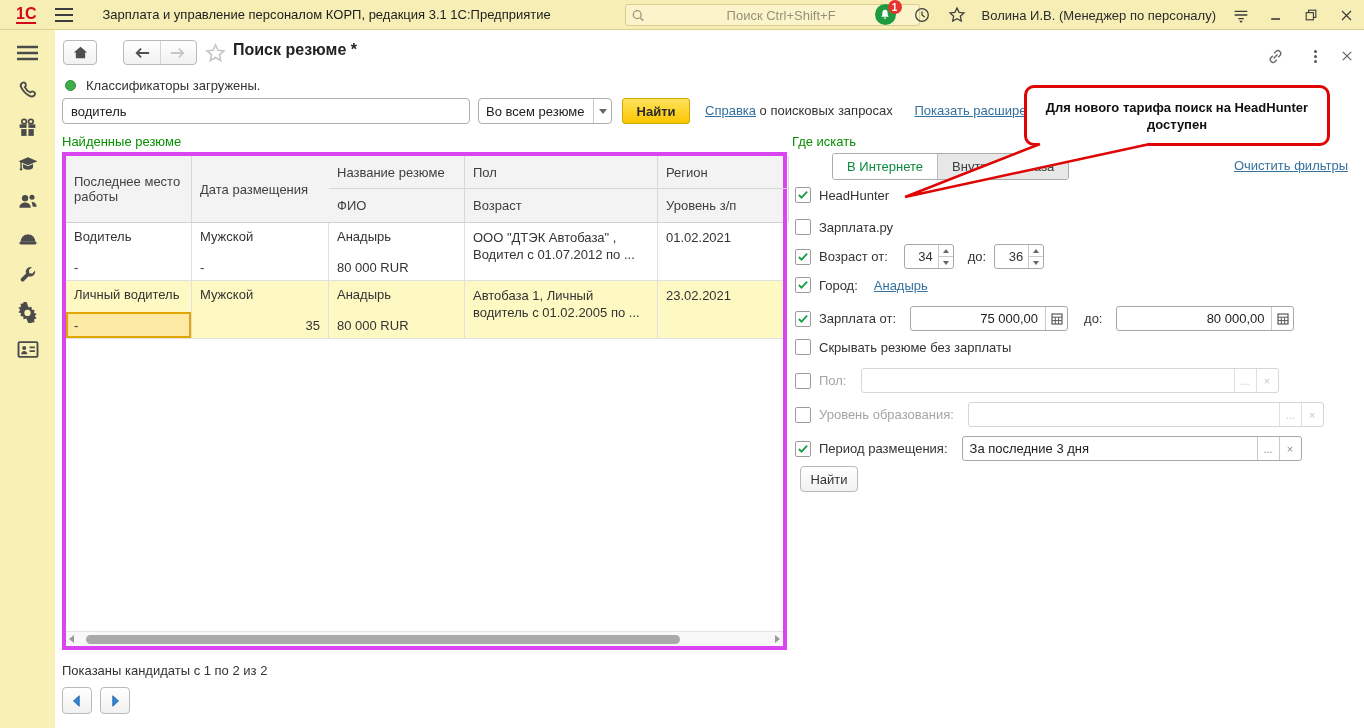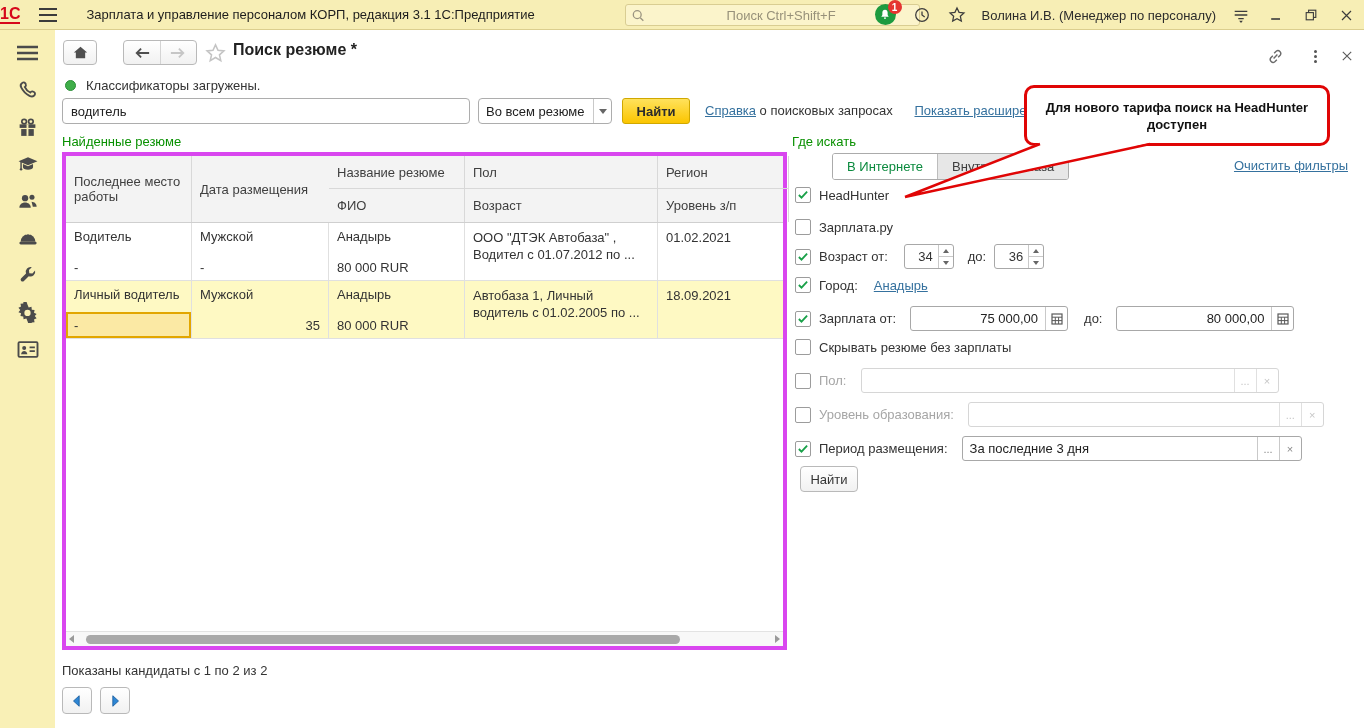--- a/index.html
+++ b/index.html
@@ -2,21 +2,21 @@
 <html><head>
 <meta charset="utf-8">
 <style>
   * { box-sizing: border-box; margin: 0; padding: 0; }
   body { font-family: "Liberation Sans", "DejaVu Sans", sans-serif; font-size: 13px; color: #333; }
   .root { position: relative; width: 1364px; height: 728px; background: #fff; overflow: hidden; }
 
   
   .titlebar { position: absolute; top:0; left:0; right:0; height:30px; background:#f7eeb5;
               border-bottom:1px solid #dbce8e; display:flex; align-items:center; }
-  .tb-left { display:flex; align-items:center; gap:18px; padding-left:0; }
+  .tb-left { display:flex; align-items:center; gap:18px; padding-left:16px; }
   .logo-1c { color:#d6081b; font-weight:bold; font-size:16px; border-bottom:2px solid #d6081b; line-height:17px; letter-spacing:0; }
   .tb-title { font-size:13px; color:#1d1d1d; margin-left:10px; }
   .tb-search { position:absolute; left:625px; top:4px; width:295px; height:22px; background:#fbf4cb;
                border:1px solid #d9cd92; border-radius:3px; display:flex; align-items:center; padding:0 6px; gap:5px; }
   .tb-search input { border:none; background:transparent; outline:none; font-size:13px; color:#8d876f; width:100%;
                      font-family:"Liberation Sans", sans-serif;text-align:center; }
   .tb-search input::placeholder { color:#97917a; }
   .tb-right { position:absolute; right:8px; top:0; height:30px; display:flex; align-items:center; gap:15px; }
   .bell-wrap { position:relative; width:22px; height:22px; }
   .bell-circle { width:21px; height:21px; border-radius:50%; background:#1d9b3f; display:flex; align-items:center; justify-content:center; }
@@ -364,21 +364,21 @@
           <div class="cv-bot num">35</div>
         </div>
         <div class="c">
           <div class="cv-top">Анадырь</div>
           <div class="cv-bot">80 000 RUR</div>
         </div>
         <div class="c">
             <div class="c-wrap">Автобаза 1, Личный водитель с 01.02.2005 по ...</div>
           </div>
         <div class="c last">
-            <div class="c-wrap">18.09.2021</div>
+            <div class="c-wrap">23.02.2021</div>
           </div>
       </div>
 
       <div class="tbl-spacer"></div>
       <div class="hscroll">
         <span class="hs-arrow hs-left"></span>
         <span class="hs-track">
             <span class="hs-thumb"></span>
           </span>
         <span class="hs-arrow hs-right"></span>

